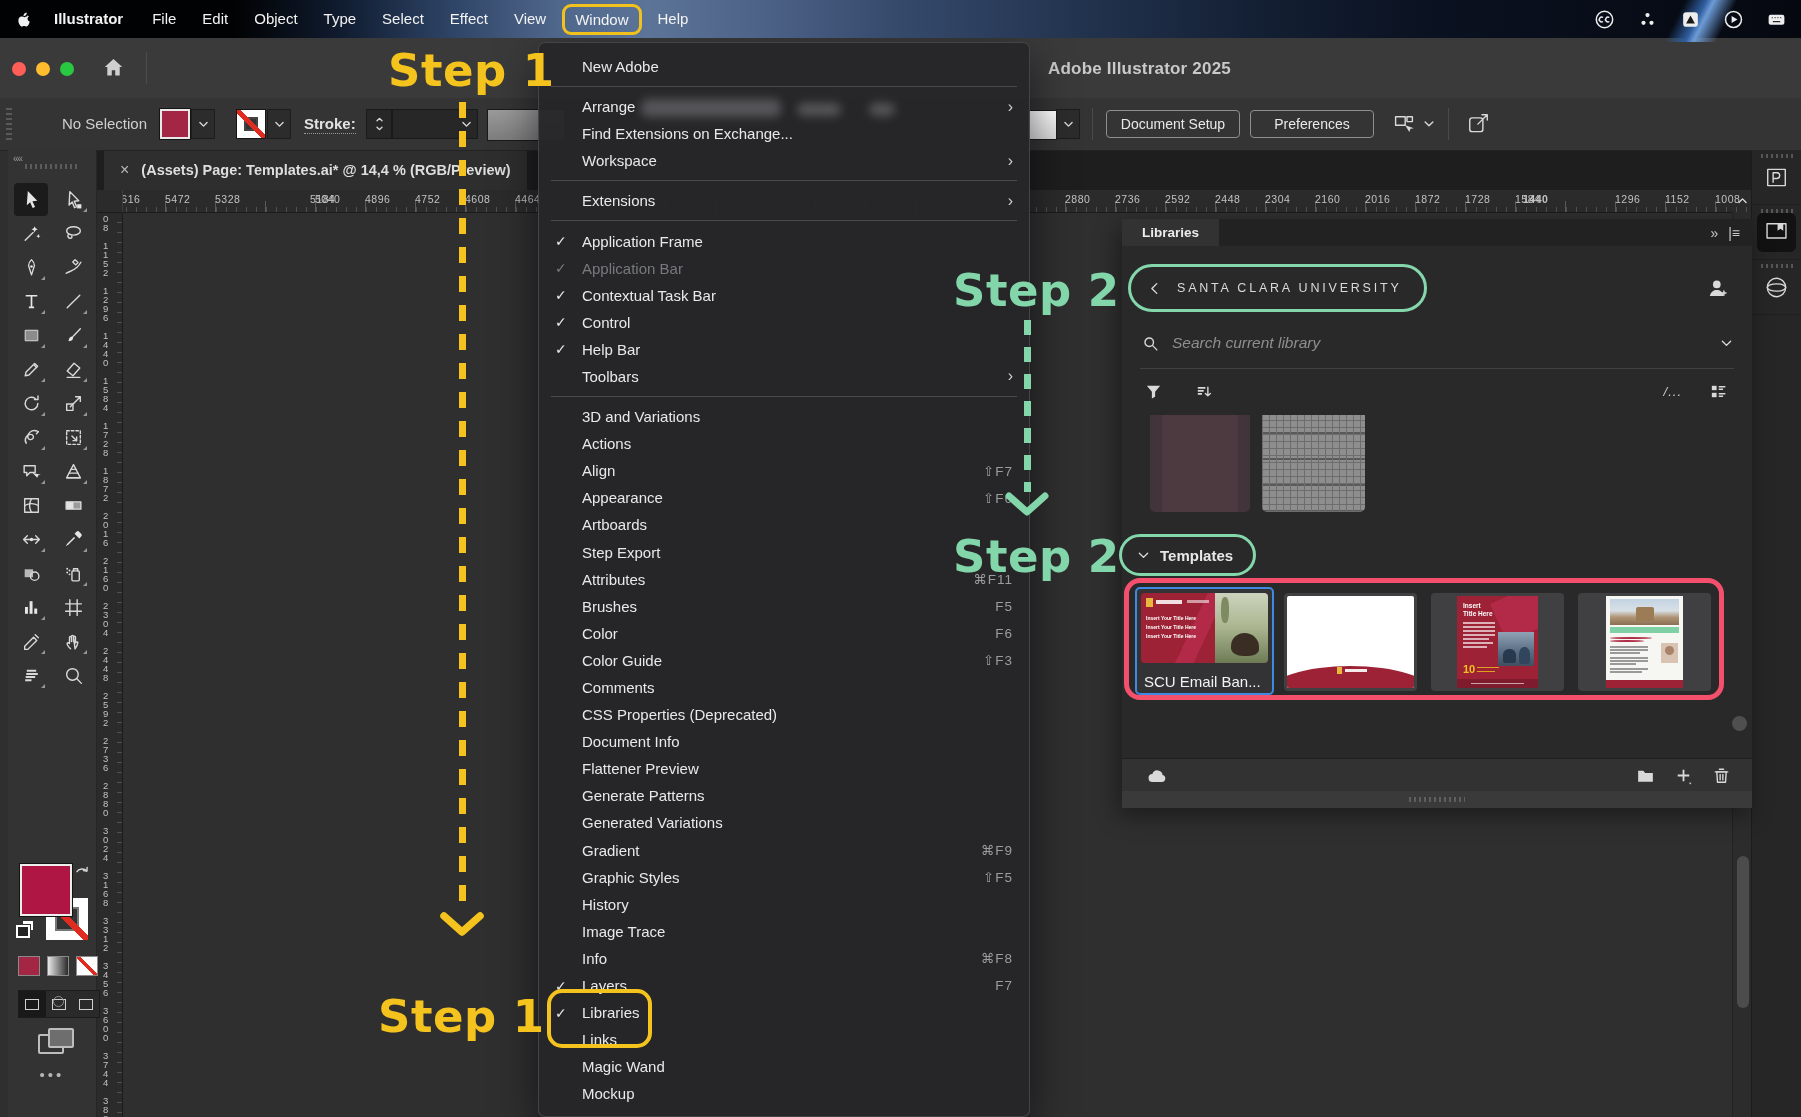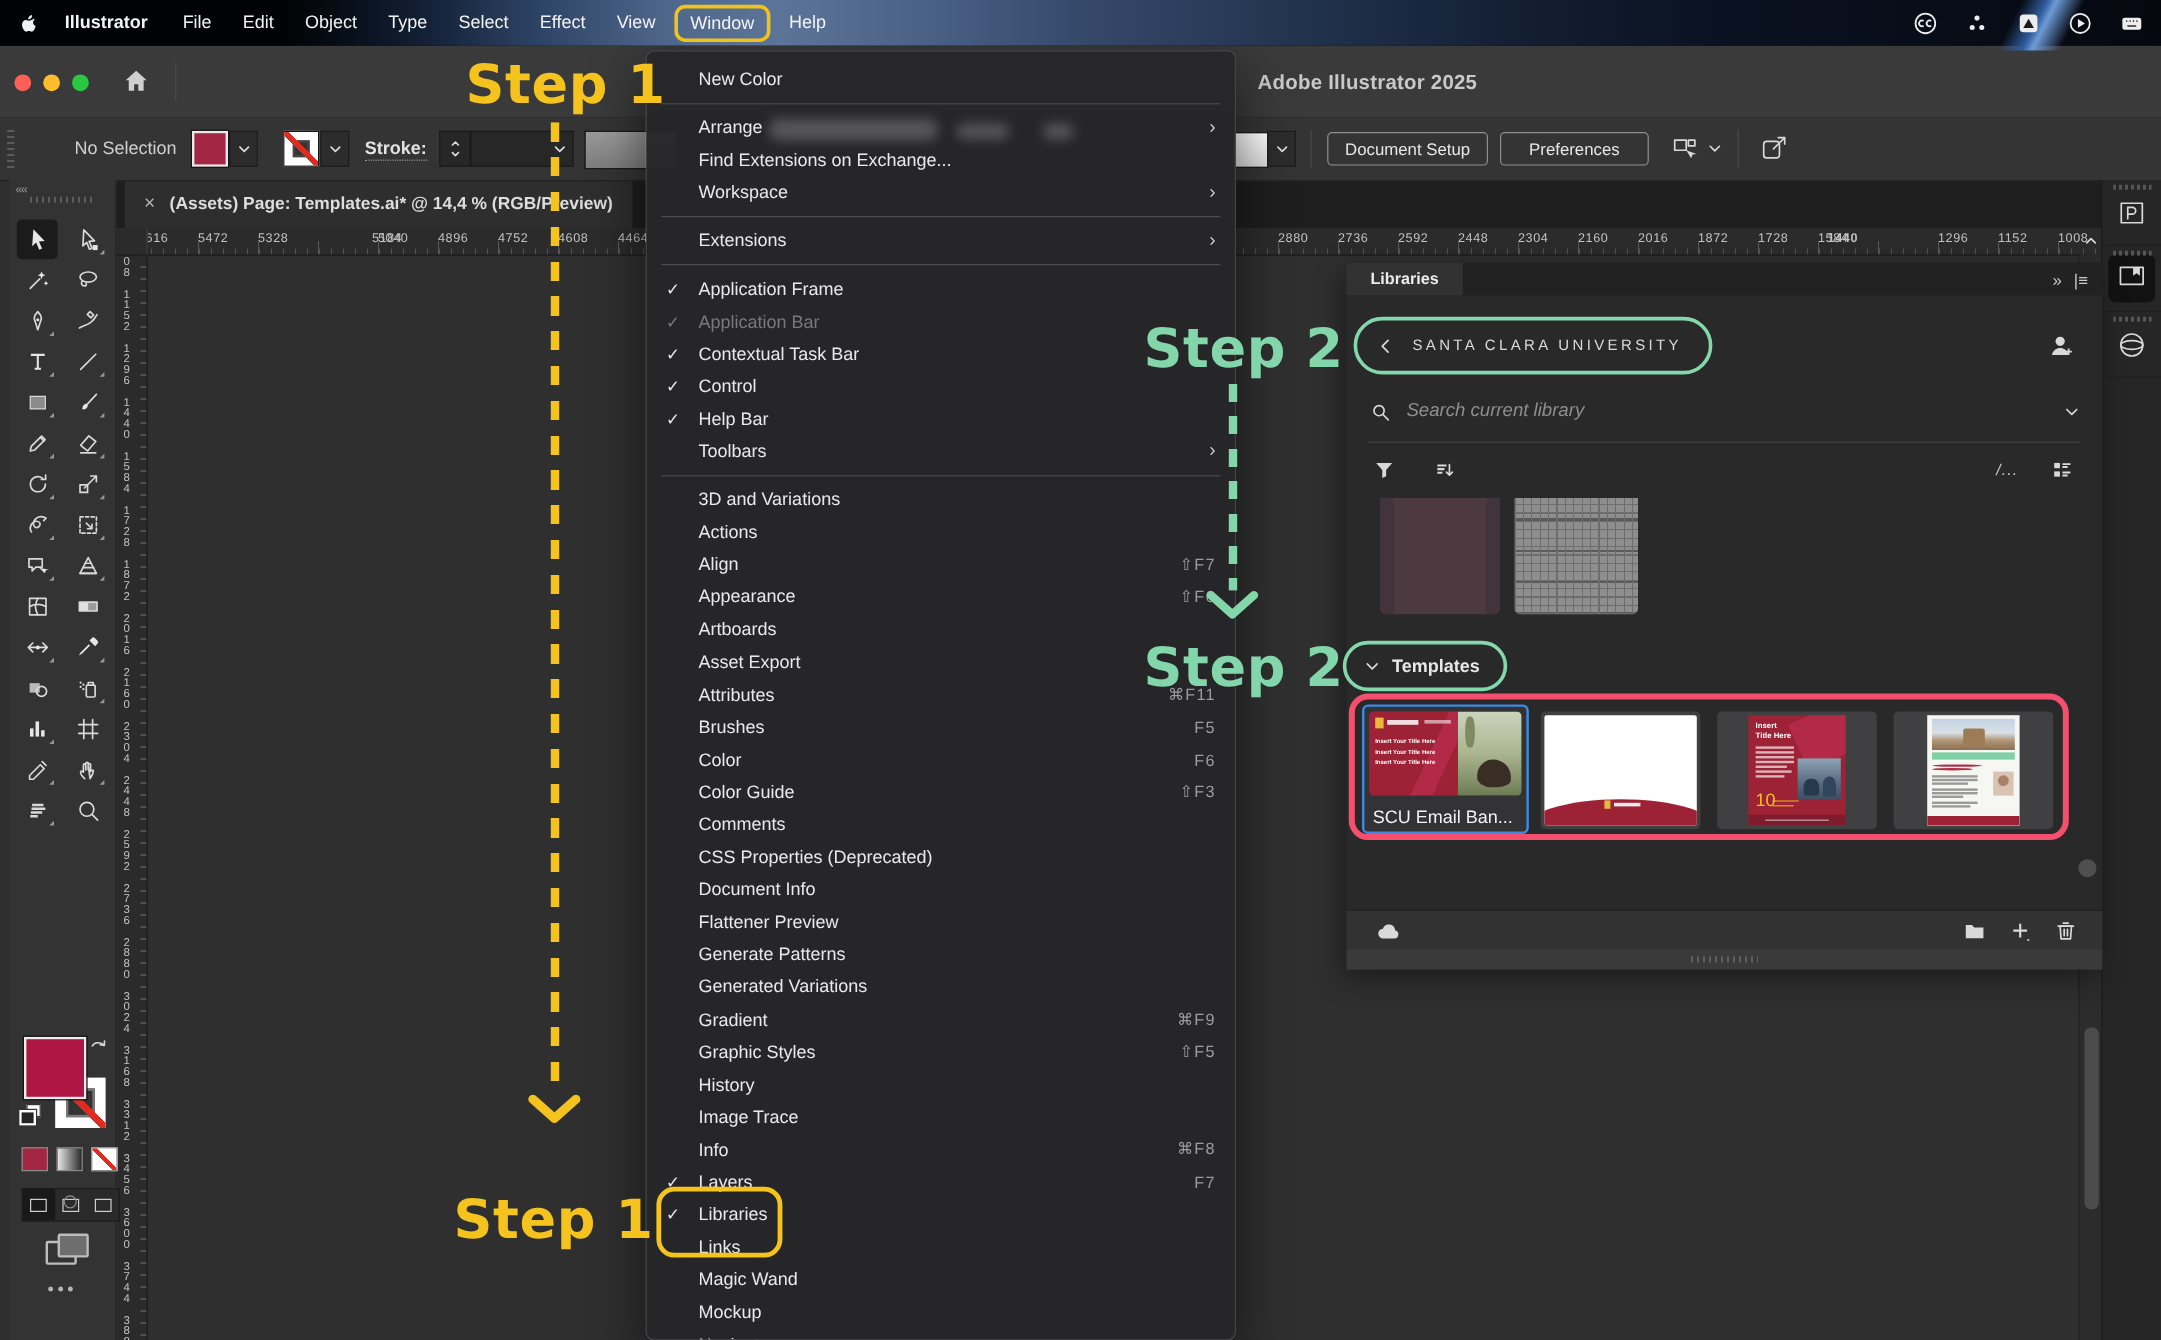--- a/index.html
+++ b/index.html
@@ -158,21 +158,21 @@
   .art-letter .lg{position:absolute;left:50%;bottom:14px;width:5px;height:7px;background:#e8b83c;transform:translateX(-14px);}
   .art-letter .lt{position:absolute;left:50%;bottom:16px;width:22px;height:3px;background:#fff;opacity:.9;transform:translateX(-6px);}
   
   .art-flyer{position:absolute;left:26px;top:3px;width:81px;bottom:3px;background:#9d2235;overflow:hidden;}
   .art-flyer .sw{position:absolute;right:-18px;top:-6px;width:60px;height:42px;background:#b32a48;transform:rotate(-24deg);}
   .art-flyer .ti{position:absolute;left:6px;top:6px;font-size:6.5px;line-height:7.5px;font-weight:bold;color:#fff;white-space:pre-line;}
   .art-flyer .ln{position:absolute;left:6px;width:32px;height:1.5px;background:rgba(255,255,255,.65);}
   .art-flyer .ph{position:absolute;right:4px;top:36px;width:36px;height:34px;background:linear-gradient(180deg,#8fa3b5 0%,#5c6f84 55%,#3f4e60 100%);}
   .art-flyer .ph::after{content:"";position:absolute;left:5px;bottom:3px;width:13px;height:14px;background:#26394d;border-radius:45% 45% 20% 20%;}
   .art-flyer .ph::before{content:"";position:absolute;right:4px;bottom:2px;width:11px;height:17px;background:#31465c;border-radius:45% 45% 20% 20%;}
-  .art-flyer .num{position:absolute;left:6px;bottom:13px;font-size:15px;font-weight:normal;color:#f2c21c;line-height:1;}
+  .art-flyer .num{position:absolute;left:6px;bottom:13px;font-size:11px;font-weight:bold;color:#f2c21c;line-height:1;}
   .art-flyer .nln{position:absolute;left:20px;width:22px;height:1.5px;background:#f2c21c;opacity:.8;}
   .art-flyer .foot{position:absolute;left:0;right:0;bottom:0;height:9px;background:#7e1b2c;}
   .art-flyer .fln{position:absolute;left:14px;right:14px;bottom:4px;height:1.5px;background:rgba(255,255,255,.6);}
   
   .art-news{position:absolute;left:28px;top:3px;width:77px;bottom:3px;background:#f6f6f3;overflow:hidden;}
   .art-news .ph{position:absolute;left:4px;top:3px;right:4px;height:26px;background:linear-gradient(180deg,#c3d3e2 0%,#d8e0e6 45%,#b09476 70%,#8a6f52 100%);}
   .art-news .ph::after{content:"";position:absolute;left:26px;top:8px;width:18px;height:14px;background:#9c7b57;border-radius:2px 2px 0 0;}
   .art-news .band{position:absolute;left:4px;top:31px;right:4px;height:6px;background:#7fd0a4;}
   .art-news .tl{position:absolute;left:4px;width:42px;height:2px;background:#b03048;}
   .art-news .gl{position:absolute;left:4px;width:38px;height:1.5px;background:#9a9a9a;}
@@ -945,21 +945,21 @@
             <ellipse cx="10" cy="10" rx="6.8" ry="2.7" stroke="#d9d9d9" stroke-width="1.4" fill="none" stroke-linecap="round" stroke-linejoin="round"></ellipse>
           </svg>
         </i>
     </div>
   </div>
 
   <div class="wmenu">
     <div>
         <div class="menu-row">
           <span class="chk"></span>
-          <span class="lbl">New Color</span>
+          <span class="lbl">New Adobe</span>
         </div>
         <div class="menu-sep"></div>
         <div class="menu-row">
           <span class="chk"></span>
           <span class="lbl">Arrange</span>
           <span class="sub">›</span>
         </div>
         <div class="menu-row">
           <span class="chk"></span>
           <span class="lbl">Find Extensions on Exchange...</span>
@@ -1019,21 +1019,21 @@
           <span class="chk"></span>
           <span class="lbl">Appearance</span>
           <span class="sc">⇧F6</span>
         </div>
         <div class="menu-row">
           <span class="chk"></span>
           <span class="lbl">Artboards</span>
         </div>
         <div class="menu-row">
           <span class="chk"></span>
-          <span class="lbl">Asset Export</span>
+          <span class="lbl">Step Export</span>
         </div>
         <div class="menu-row">
           <span class="chk"></span>
           <span class="lbl">Attributes</span>
           <span class="sc">⌘F11</span>
         </div>
         <div class="menu-row">
           <span class="chk"></span>
           <span class="lbl">Brushes</span>
           <span class="sc">F5</span>

